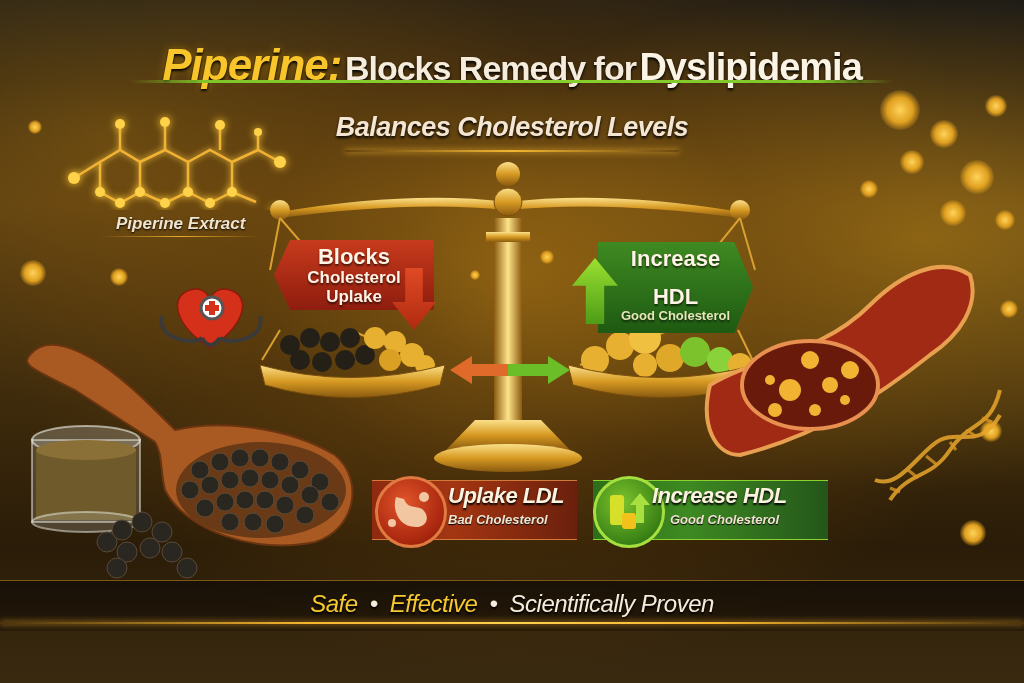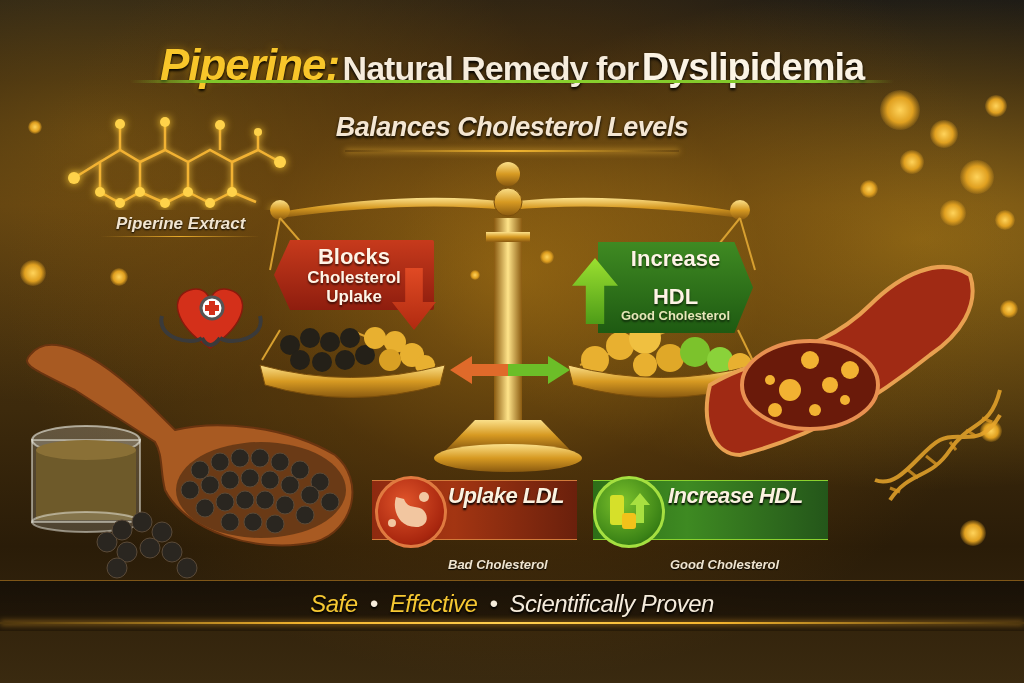--- a/index.html
+++ b/index.html
@@ -33,21 +33,21 @@
   .arrow-down{position:absolute;left:392px;top:268px;width:44px;height:62px;background:linear-gradient(180deg,#e04a24,#b02a10);clip-path:polygon(30% 0,70% 0,70% 55%,100% 55%,50% 100%,0 55%,30% 55%);}
   .arrow-up{position:absolute;left:572px;top:258px;width:46px;height:66px;background:linear-gradient(180deg,#9be030,#4e9c18);clip-path:polygon(50% 0,100% 42%,70% 42%,70% 100%,30% 100%,30% 42%,0 42%);}
   
   .badge-bar{position:absolute;top:480px;height:58px;}
   .badge-red{left:372px;width:205px;background:linear-gradient(90deg,#8e2a10,#a33512 40%,#6a200c);border-top:1px solid #d27a3a;border-bottom:1px solid #d27a3a;}
   .badge-green{left:593px;width:235px;background:linear-gradient(90deg,#2d6e18,#3e8a22 40%,#24561a);border-top:1px solid #8ad22e;border-bottom:1px solid #8ad22e;}
   .badge-circle{position:absolute;top:476px;width:66px;height:66px;border-radius:50%;}
   .bc-red{left:375px;background:radial-gradient(circle at 40% 35%,#e0542a,#a8260e 70%,#6a180a);border:3px solid #e07a40;}
   .bc-green{left:593px;background:radial-gradient(circle at 40% 35%,#7cc22c,#3a8216 70%,#1e4e0c);border:3px solid #a5e040;}
   .badge-title{position:absolute;font-size:22px;font-weight:bold;font-style:italic;color:#fbf2e0;text-shadow:0 2px 2px #000;letter-spacing:-0.5px;}
-  .badge-sub{position:absolute;font-size:13px;font-weight:bold;font-style:italic;color:#efe4cf;text-shadow:0 1px 1px #000;margin-top:45px;}
+  .badge-sub{position:absolute;font-size:13px;font-weight:bold;font-style:italic;color:#efe4cf;text-shadow:0 1px 1px #000;}
   
   .tagline-band{position:absolute;left:0;right:0;top:580px;height:50px;background:linear-gradient(180deg,rgba(20,14,6,0.85),rgba(30,20,8,0.75));border-top:1px solid rgba(220,150,40,0.5);}
   .tagline-rule{position:absolute;left:0;right:0;top:622px;height:2px;background:linear-gradient(90deg,rgba(240,170,30,0.2),#f5b52e 30%,#ffd050 50%,#f5b52e 70%,rgba(240,170,30,0.2));box-shadow:0 0 6px #ffb22a;}
   .tagline{position:absolute;left:0;right:0;top:590px;text-align:center;font-size:24px;font-weight:normal;font-style:italic;letter-spacing:-0.5px;text-shadow:0 2px 2px #000;}
   .tagline .y{color:#f6c832;}
   .tagline .w{color:#f6ecdc;}
   .tagline .dot{color:#f6ecdc;margin:0 6px;}
 </style>
 </head>
 <body>
@@ -68,21 +68,21 @@
     <div class="speck" style="left:28px;top:120px;width:14px;height:14px;"></div>
     <div class="speck" style="left:540px;top:250px;width:14px;height:14px;"></div>
     <div class="speck" style="left:470px;top:270px;width:10px;height:10px;"></div>
     <div class="speck" style="left:980px;top:420px;width:22px;height:22px;"></div>
     <div class="speck" style="left:960px;top:520px;width:26px;height:26px;"></div>
     <div class="speck" style="left:1000px;top:300px;width:18px;height:18px;"></div>
   </div>
 
   <div class="title">
     <span class="t1">Piperine:</span>
-    <span class="t2">Natural Remedy for</span>
+    <span class="t2">Blocks Remedy for</span>
     <span class="t3">Dyslipidemia</span>
   </div>
   <div class="title-rule"></div>
 
   <div class="subtitle">Balances Cholesterol Levels</div>
   <div class="subtitle-rule"></div>
 
   <svg class="molecule" viewBox="0 0 260 100">
     <g stroke="#f2b233" stroke-width="2.5" fill="none" style="filter:drop-shadow(0 0 3px #ffcc44)">
       <polyline points="14,68 40,52 40,82 60,93 80,82 80,52 60,40 40,52"></polyline>
@@ -301,21 +301,21 @@
   <div class="badge-sub" style="left:448px;top:512px;">Bad Cholesterol</div>
 
   <div class="badge-bar badge-green"></div>
   <div class="badge-circle bc-green">
     <svg width="66" height="66" viewBox="0 0 66 66">
       <rect x="14" y="16" width="14" height="30" rx="3" fill="#d6e02a"></rect>
       <rect x="26" y="34" width="14" height="16" rx="3" fill="#f2c21a"></rect>
       <path d="M44 14 L54 26 L48 26 L48 44 L40 44 L40 26 L34 26 Z" fill="#a8e040"></path>
     </svg>
   </div>
-  <div class="badge-title" style="left:668px;top:483px;">Increase HDL</div>
+  <div class="badge-title" style="left:652px;top:483px;">Increase HDL</div>
   <div class="badge-sub" style="left:670px;top:512px;">Good Cholesterol</div>
 
   <div class="tagline-band"></div>
   <div class="tagline">
     <span class="y">Safe</span>
     <span class="dot">•</span>
     <span class="y">Effective</span>
     <span class="dot">•</span>
     <span class="w">Scientifically Proven</span>
   </div>

